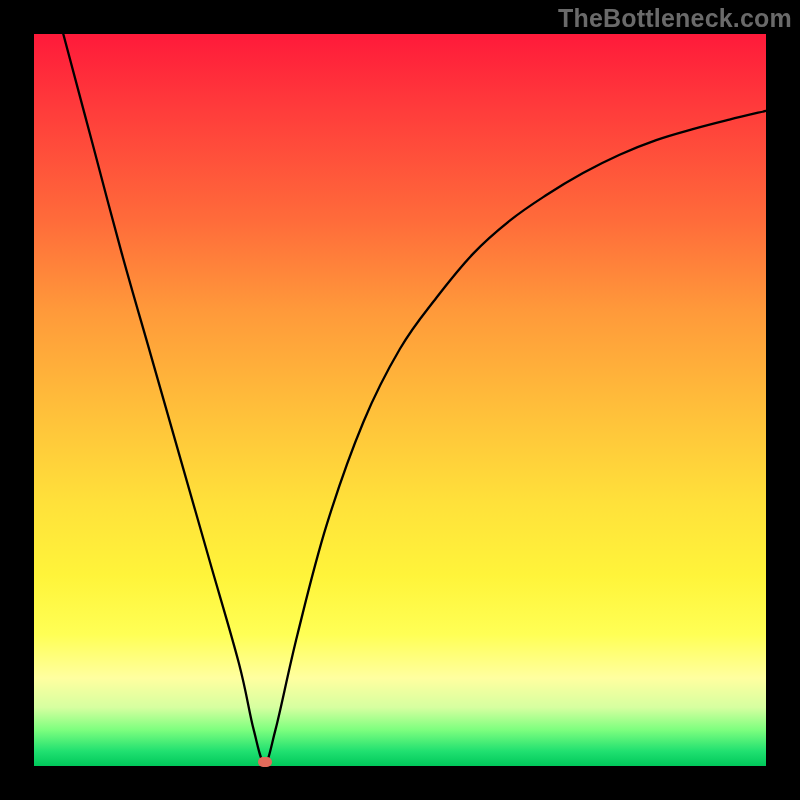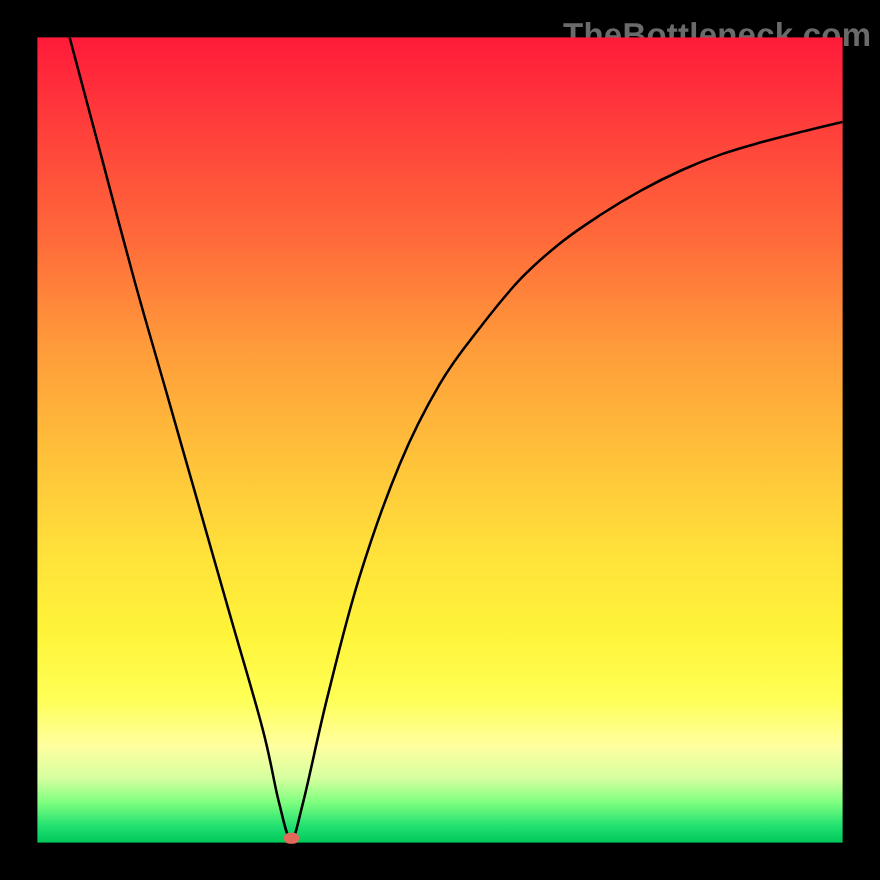--- a/index.html
+++ b/index.html
@@ -36,24 +36,24 @@
       #ffff55 82%,
       #ffffa0 88%,
       #d6ffa0 92%,
       #7fff7f 95%,
       #20e070 98%,
       #00c85a 100%
     );
   }
   .watermark {
     position: absolute;
-    top: 16px;
+    top: 4px;
     right: 8px;
     color: #6a6a6a;
-    font-size: 30px;
+    font-size: 25px;
     font-weight: 600;
     letter-spacing: 0.2px;
     user-select: none;
   }
   svg.curve {
     position: absolute;
     top: 0;
     left: 0;
     width: 732px;
     height: 732px;

